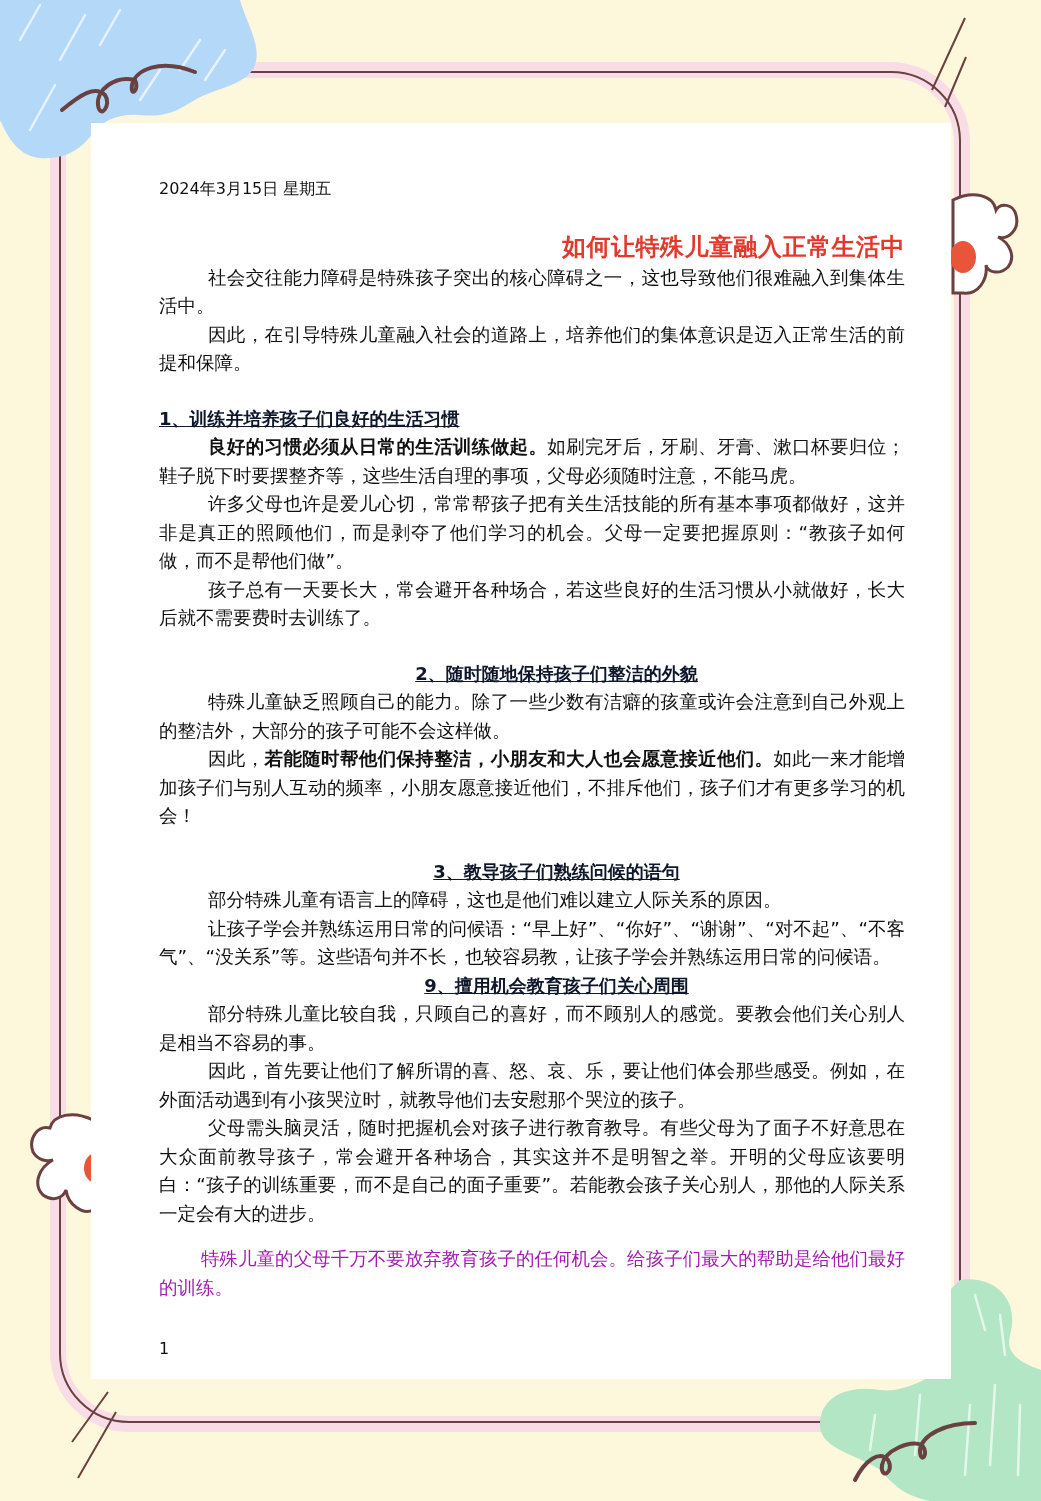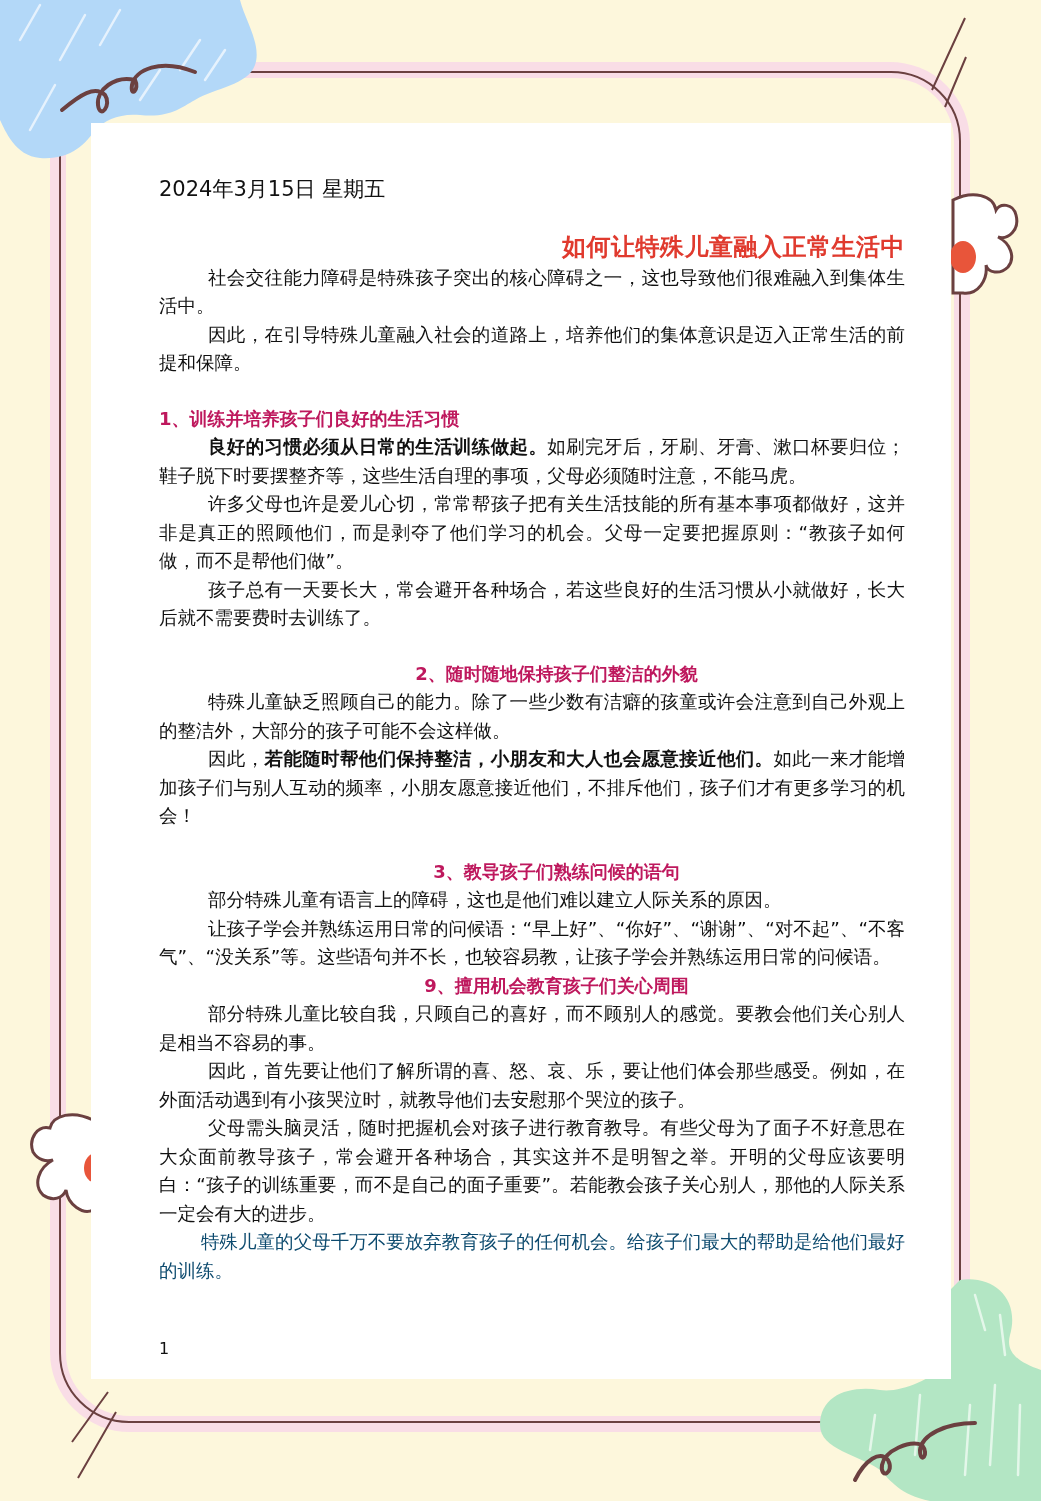--- a/index.html
+++ b/index.html
@@ -18,28 +18,28 @@
     border:2px solid #6b4040; border-radius:70px; box-sizing:border-box;
   }
   .page {
     position:absolute; left:91px; top:123px; width:860px; height:1256px;
     background:#ffffff;
   }
   .content {
     position:absolute; left:68px; top:52px; width:746px;
     color:#111; font-size:18.5px; line-height:28.5px;
   }
-  .date { font-size:21px; margin-bottom:26px; }
+  .date { font-size:16px; margin-bottom:26px; }
   .title { color:#e03a2e; font-weight:bold; font-size:24px; line-height:34px; letter-spacing:0.5px;text-align:right; }
   .p { text-indent:49px; text-align:justify; }
-  .h { color:#be185d; font-weight:bold; font-size:18px; line-height:28.5px; }
+  .h { color:#0f172a; font-weight:bold; font-size:18px; line-height:28.5px;text-decoration:underline; }
   .h.ind { padding-left:49px;text-align:center; }
   .gap { height:27px; }
   .gap2 { height:27px; }
-  .red { color:#0c4a6e; }
+  .red { color:#a21caf;margin-top:17px; }
   b { font-weight:bold; }
   .pagenum { position:absolute; left:68px; top:1216px; font-size:16px; color:#111; }
 </style>
 </head>
 <body>
 
 <div class="frame-pink"></div>
 <div class="frame-line"></div>
 
 <svg class="deco" style="left:0;top:0" width="270" height="170" viewBox="0 0 270 170">

